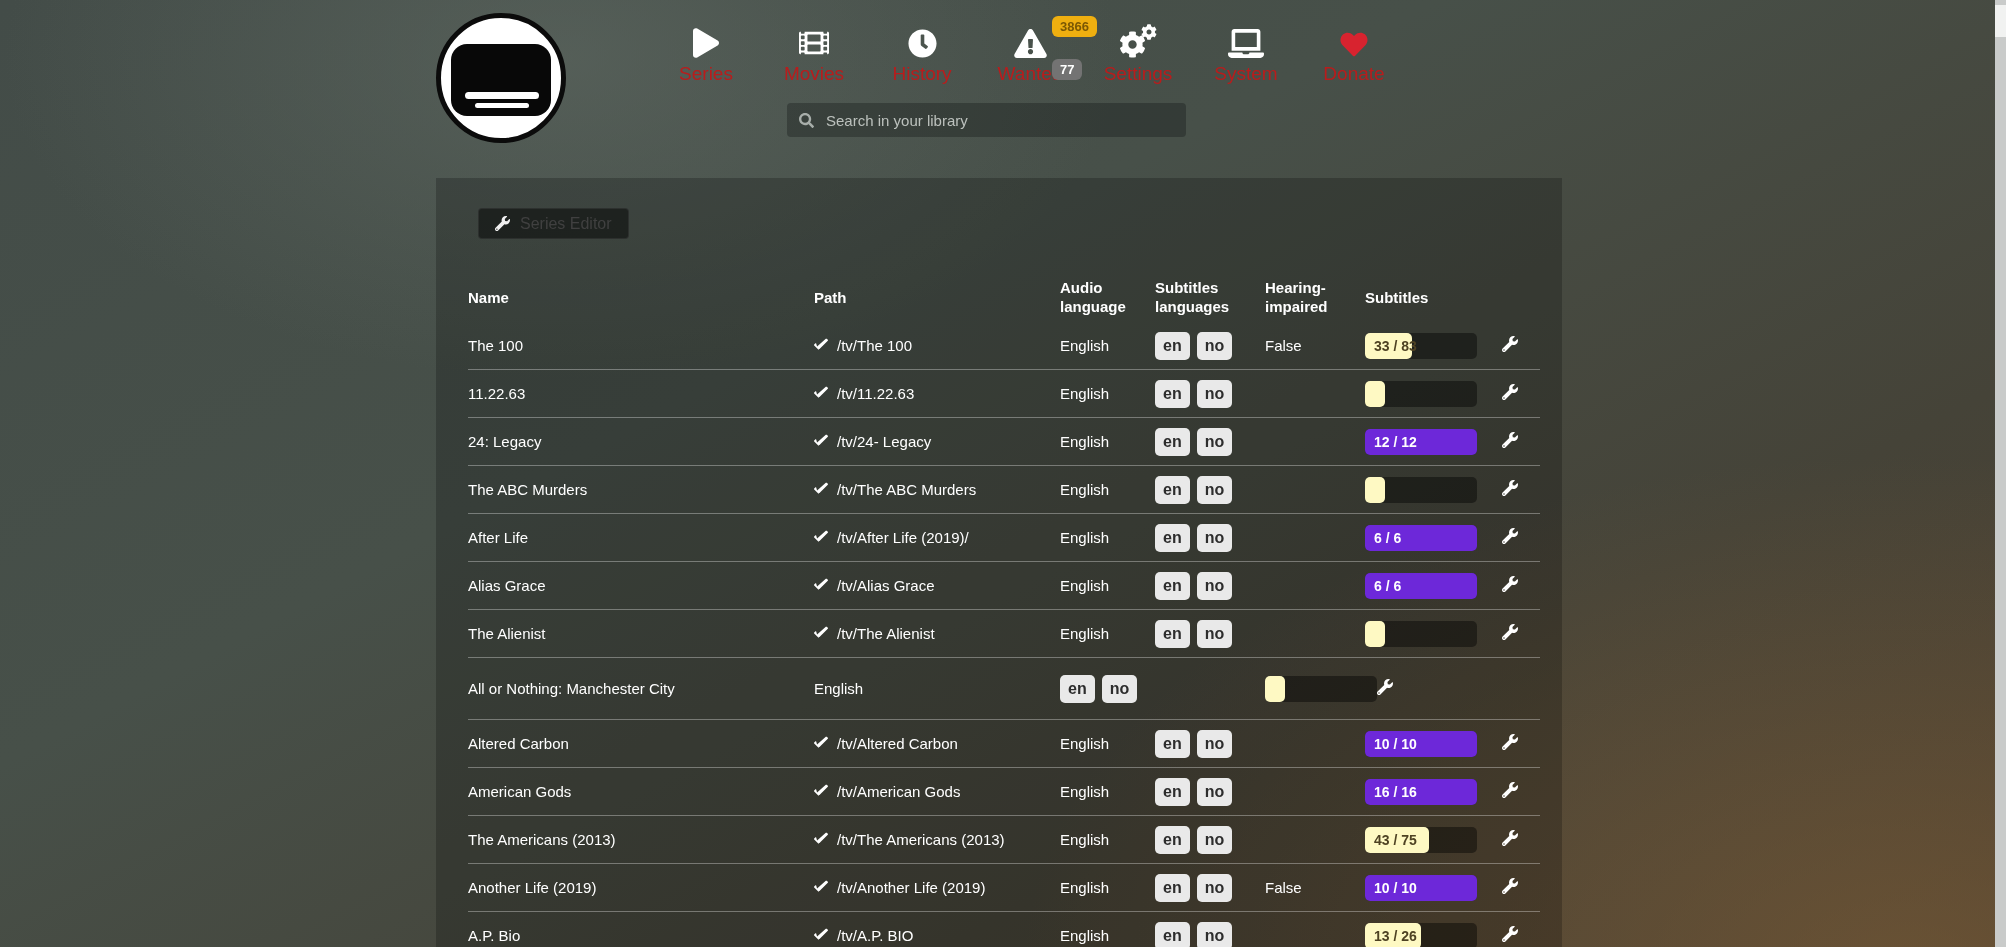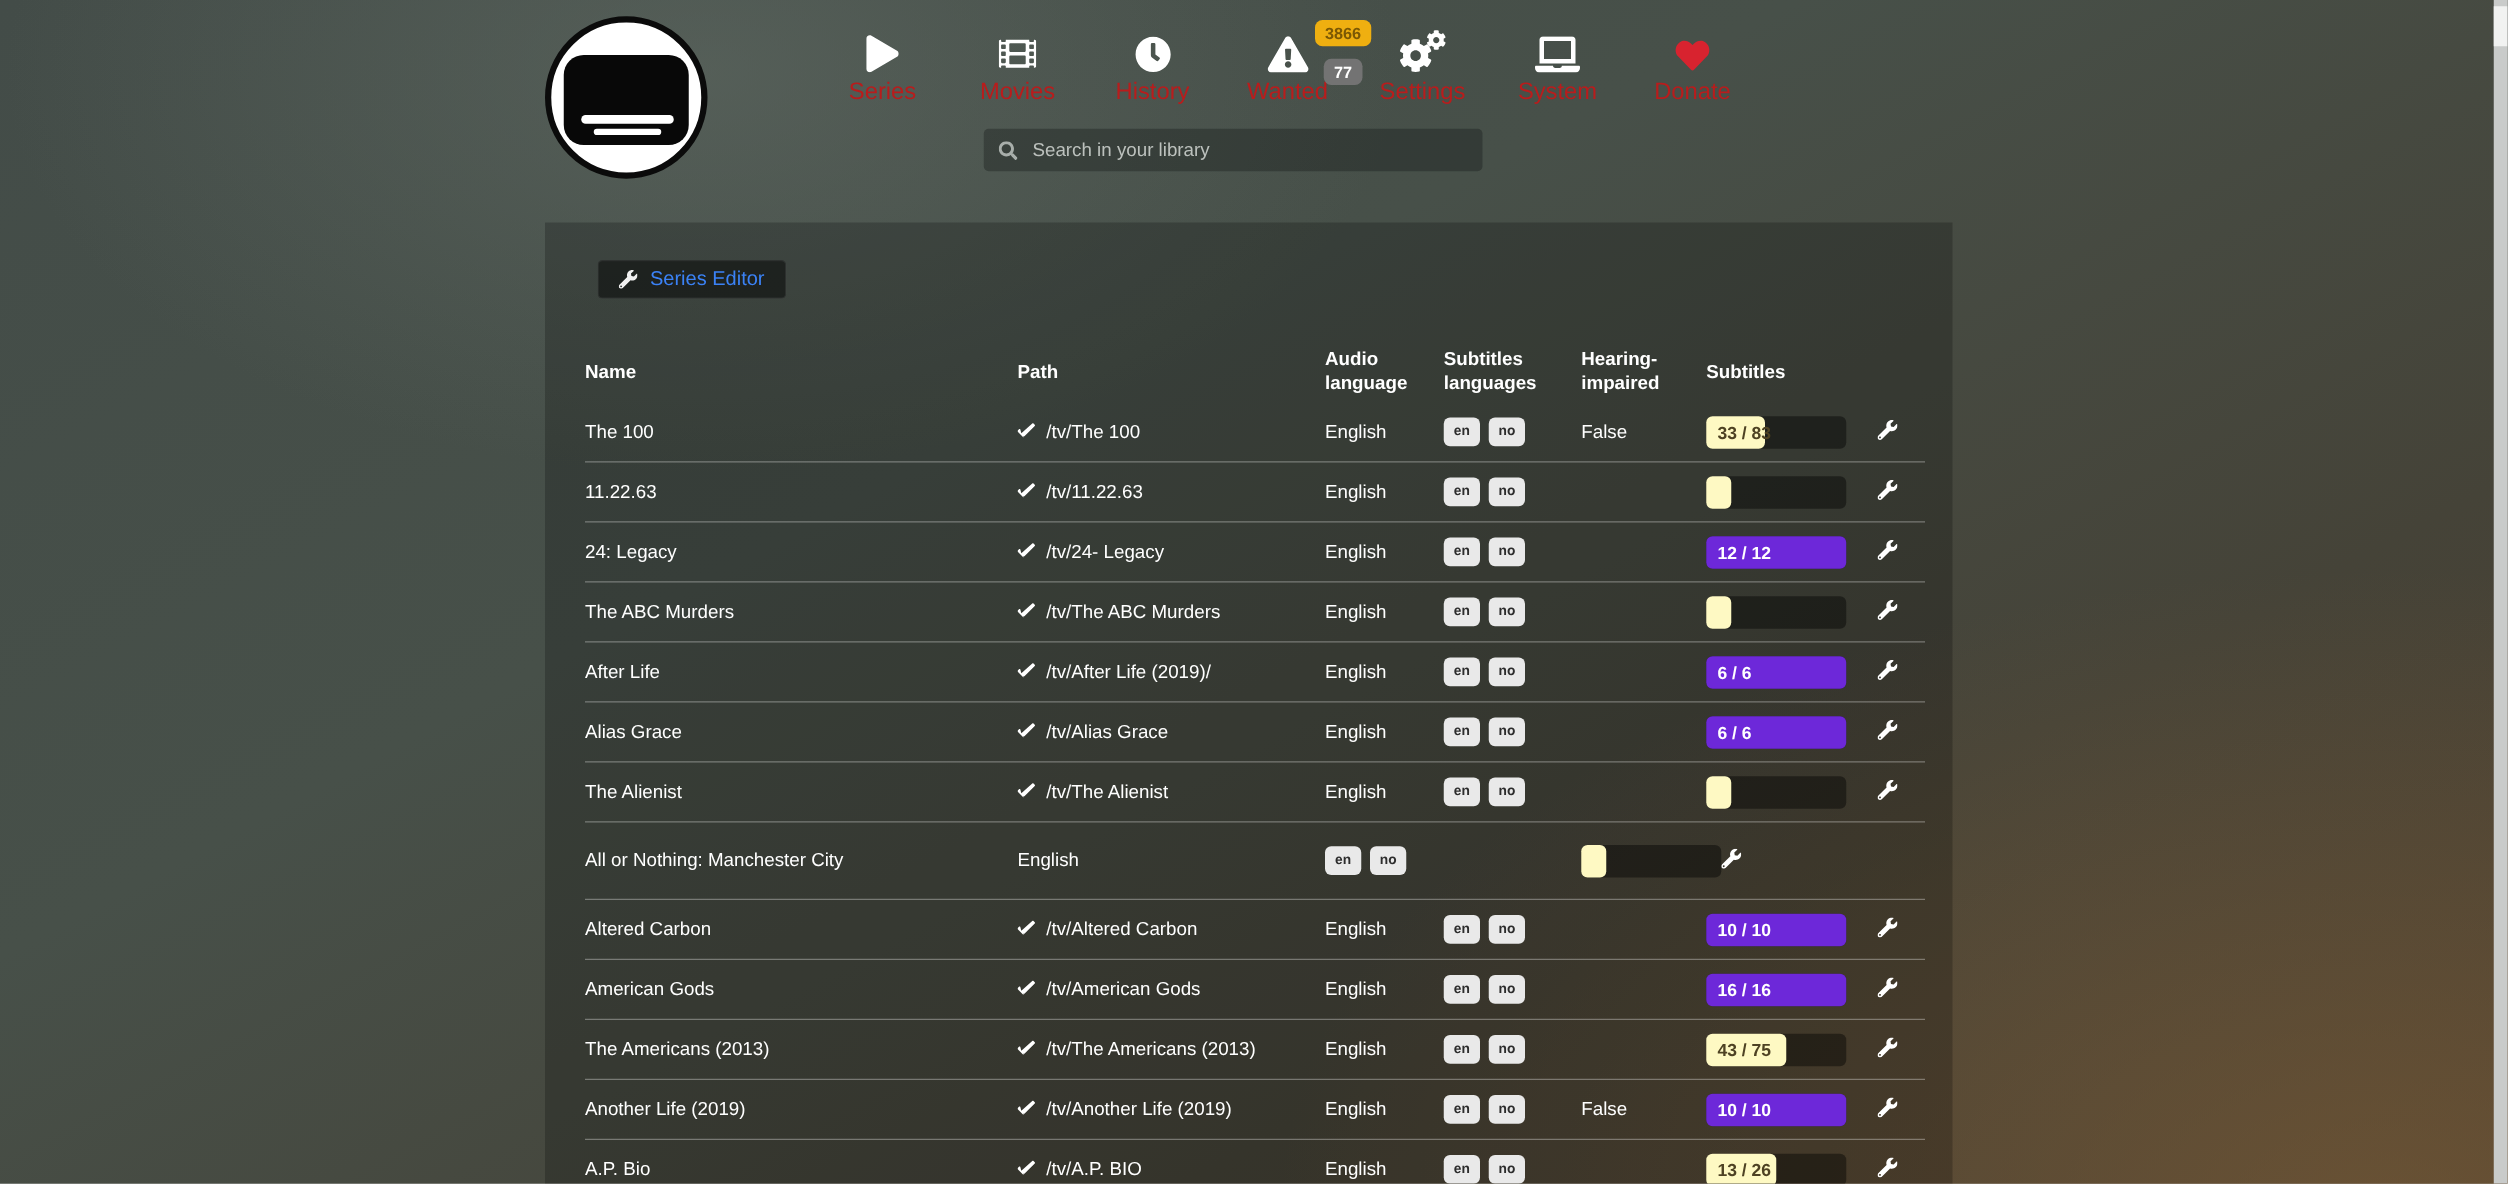--- a/index.html
+++ b/index.html
@@ -20,53 +20,53 @@
   .logo .tv   { position:absolute; left:10px; top:26px; width:100px; height:72px; background:#080808; border-radius:16px; }
   .logo .bar1 { position:absolute; left:24px; top:74px; width:74px; height:7px; background:#fff; border-radius:4px; }
   .logo .bar2 { position:absolute; left:34px; top:85px; width:54px; height:5px; background:#fff; border-radius:3px; }
 
   
   .nav { position:absolute; left:652px; top:20px; display:flex; }
   .nav-item { position:relative; width:108px; display:flex; flex-direction:column; align-items:center; cursor:pointer; }
   .nav-icon { height:38px; display:flex; align-items:flex-end; justify-content:center; }
   .nav-icon svg { fill:#fff; }
   .nav-label { margin-top:5px; font-size:19px; color:#b91c1c; }
-  .nav-badges { position:absolute; left:76px; top:-4px; display:flex; flex-direction:column; align-items:center; gap:10px; }
+  .nav-badges { position:absolute; left:76px; top:-4px; display:flex; flex-direction:column; align-items:flex-start; gap:22px; }
   .badge { border-radius:6px; font-weight:bold; font-size:13px; padding:4px 8px; line-height:1; }
   .badge-warning { background:#EFAF10; color:#7b5804; }
   .badge-success { background:#737373; color:#ffffff; }
 
   
   .search-wrap { position:absolute; left:787px; top:103px; width:399px; height:34px;
                  background:rgba(10,14,12,0.30); border-radius:4px; display:flex; align-items:center; padding:0 12px; }
   .search-wrap svg { fill:#a8aeaa; margin-right:12px; flex:none; }
   .search-input { background:transparent; border:none; outline:none; color:#e8e8e8;
                   font-size:15px; width:100%; font-family:"Liberation Sans",sans-serif; }
   .search-input::placeholder { color:#bcc1bd; }
 
   
   .panel { position:absolute; left:436px; top:178px; width:1126px; height:769px;
            background:rgba(0,0,0,0.22); overflow:hidden; }
   .editor-btn { position:absolute; left:42px; top:30px; height:31px; display:inline-flex; align-items:center;
                 padding:0 16px; background:#22262355; background-color:rgba(20,23,21,0.75);
                 border:1px solid rgba(255,255,255,0.07); border-radius:4px; cursor:pointer; }
   .editor-btn svg { fill:#f0f0f0; margin-right:10px; }
-  .editor-btn span { font-size:16px; color:#3b82f6; }
+  .editor-btn span { font-size:16px; color:#404040; }
 
   
   .table { position:absolute; left:32px; top:94px; width:1072px; }
   .trow { display:grid; grid-template-columns:346px 246px 95px 110px 100px 125px 50px;
           align-items:center; min-height:48px; border-bottom:1px solid rgba(255,255,255,0.33); }
   .trow.head { min-height:50px; border-bottom:none; font-weight:bold; font-size:15px; line-height:19px; }
   .trow.tall { min-height:62px; }
   .cell { font-size:15px; color:#fff; padding-right:10px; }
   .path-cell { display:flex; align-items:flex-start; line-height:19px; }
   .path-cell svg { flex:none; fill:#fff; margin:2px 9px 0 0; }
   .lang-badge { display:inline-block; background:#E9E9E9; color:#2d2d2d; border-radius:5px;
-                font-size:11px; font-weight:bold; padding:6px 8px; margin-right:7px; line-height:1; }
+                font-size:16px; font-weight:bold; padding:6px 8px; margin-right:7px; line-height:1; }
   .bar { position:relative; width:112px; height:26px; background:rgba(0,0,0,0.42); border-radius:5px; }
   .bar-fill { position:absolute; left:0; top:0; height:26px; border-radius:5px; display:flex; align-items:center; }
   .fill-yellow { background:#fef9c3; }
   .fill-green  { background:#6d28d9; }
   .bar-text { font-size:14px; font-weight:600; padding-left:9px; white-space:nowrap; }
   .fill-yellow .bar-text { color:#4e4223; }
   .fill-green  .bar-text { color:#ffffff; }
   .wrench-cell { padding-left:12px; }
   .wrench-cell svg { fill:#fff; cursor:pointer; }
 

